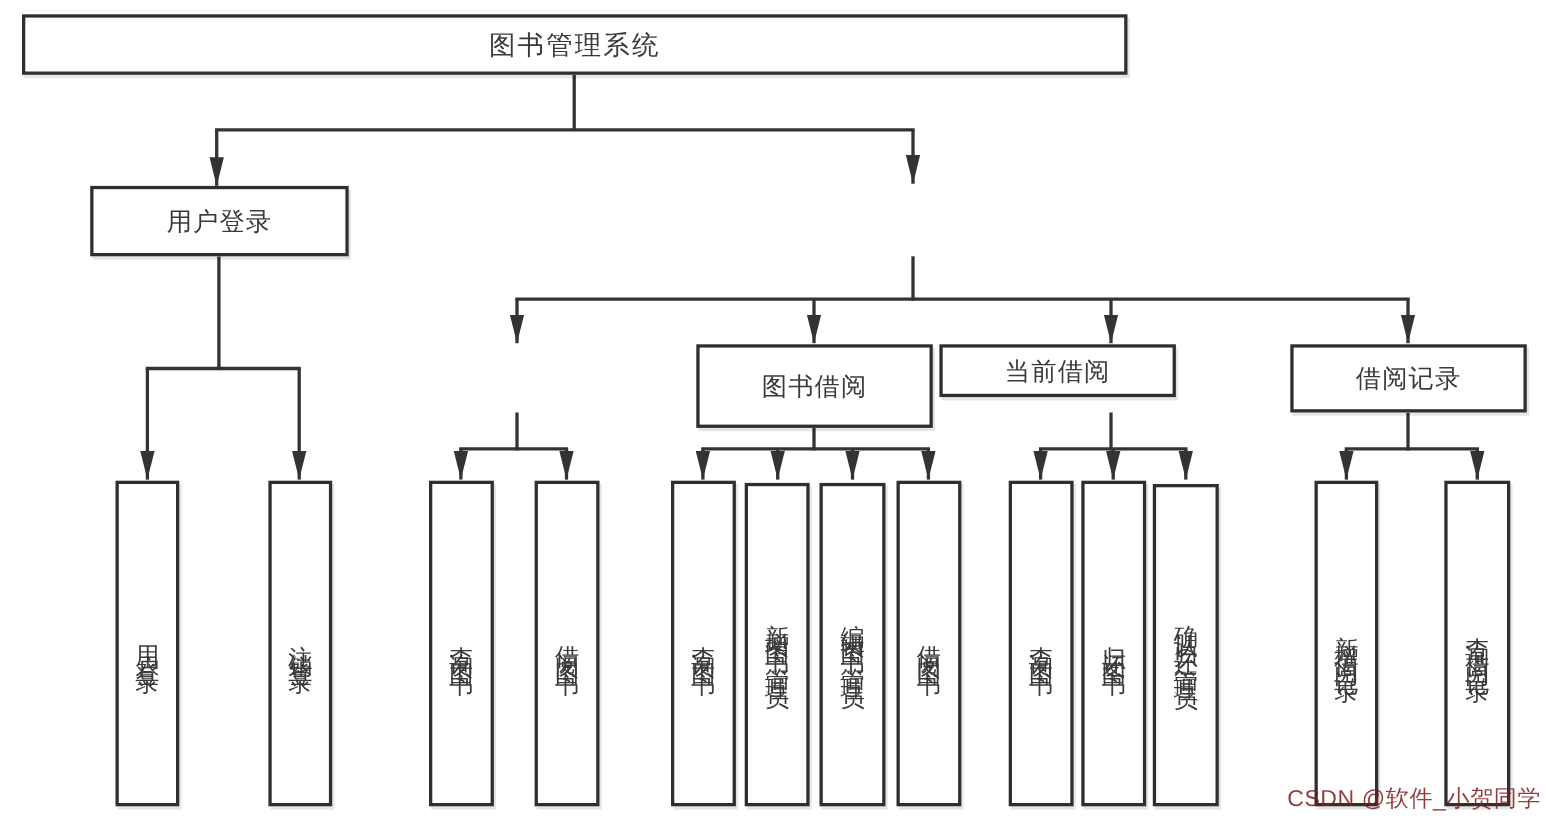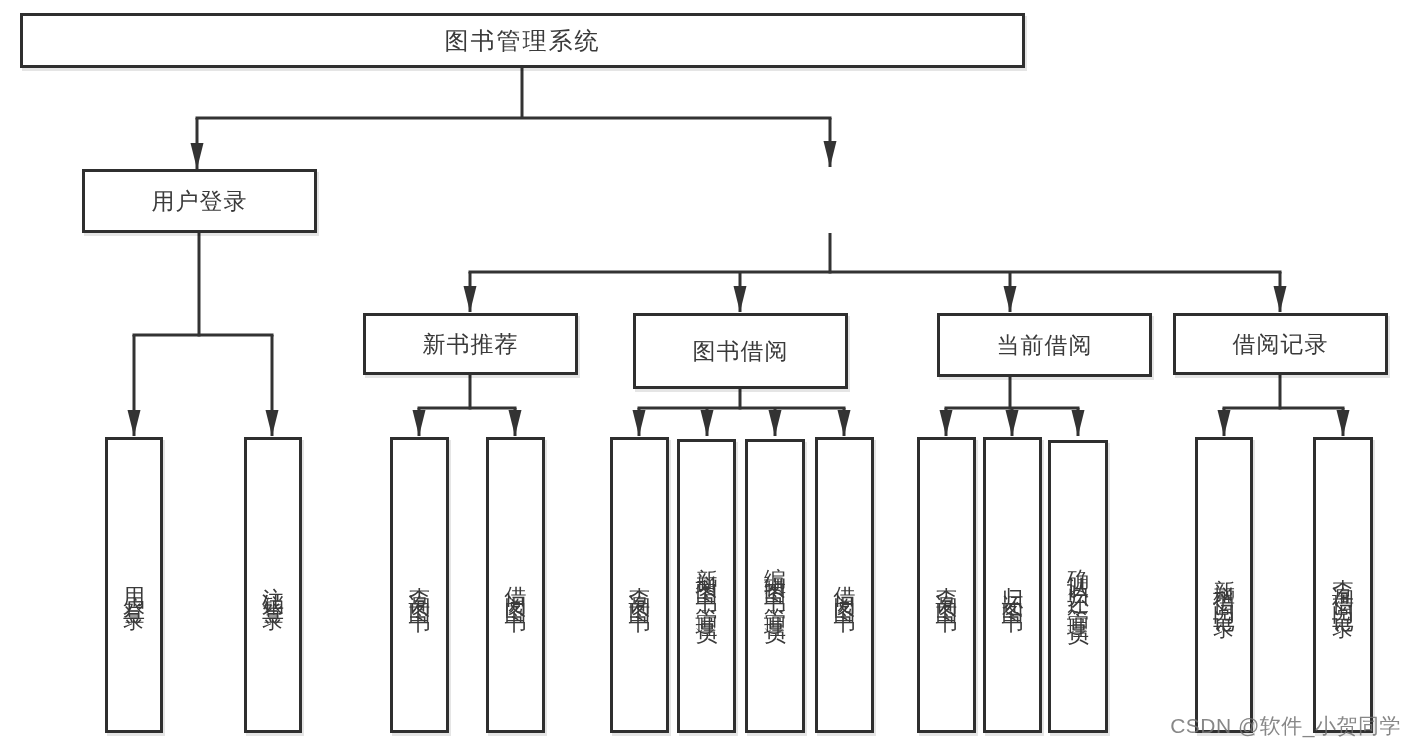--- a/index.html
+++ b/index.html
@@ -15,21 +15,21 @@
     box-shadow:2px 3px 0 rgba(0,0,0,0.10);
   }
   .node.h span{font-size:23px;letter-spacing:1px;white-space:nowrap;}
   .node.root span{font-size:24px;letter-spacing:2px;}
   .node.v span{
     writing-mode:vertical-rl;text-orientation:mixed;
     font-size:22px;letter-spacing:8px;line-height:1;white-space:nowrap;
   }
   #watermark{
     position:absolute;top:712px;right:4px;z-index:5;
-    font-size:21px;color:#737373;opacity:.85;letter-spacing:0.5px;white-space:nowrap;
+    font-size:21px;color:#7f1d1d;opacity:.85;letter-spacing:0.5px;white-space:nowrap;
   }
 </style>
 </head>
 <body>
 
 <div id="stage">
 
   <svg id="wires" viewBox="0 0 1405 747" xmlns="http://www.w3.org/2000/svg">
     <defs>
       <marker id="ah" markerUnits="userSpaceOnUse" markerWidth="30" markerHeight="16" refX="26" refY="8" orient="auto">
@@ -81,27 +81,24 @@
   </svg>
 
   <div class="node h root" style="left:20px;top:13px;width:1005px;height:55px">
     <span>图书管理系统</span>
   </div>
 
   <div class="node h" style="left:82px;top:169px;width:235px;height:64px">
     <span>用户登录</span>
   </div>
 
-  <div class="node h" style="left:363px;top:313px;width:215px;height:62px">
-    <span>新书推荐</span>
-  </div>
   <div class="node h" style="left:633px;top:313px;width:215px;height:76px">
     <span>图书借阅</span>
   </div>
-  <div class="node h" style="left:937px;top:313px;width:215px;height:64px">
+  <div class="node h" style="left:854px;top:313px;width:215px;height:48px">
     <span>当前借阅</span>
   </div>
   <div class="node h" style="left:1173px;top:313px;width:215px;height:62px">
     <span>借阅记录</span>
   </div>
 
   <div class="node v" style="left:105px;top:437px;width:58px;height:296px">
     <span>用户登录</span>
   </div>
   <div class="node v" style="left:244px;top:437px;width:58px;height:296px">

